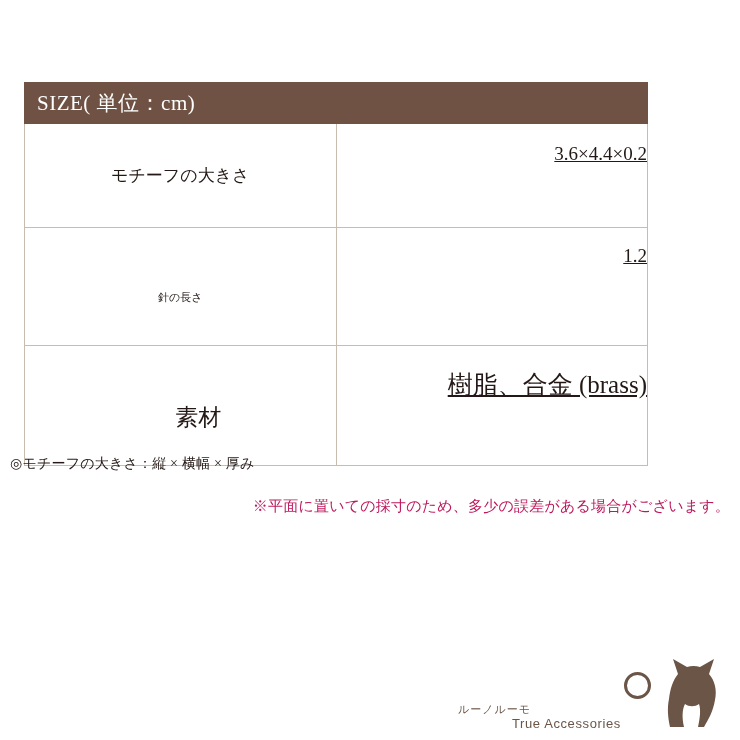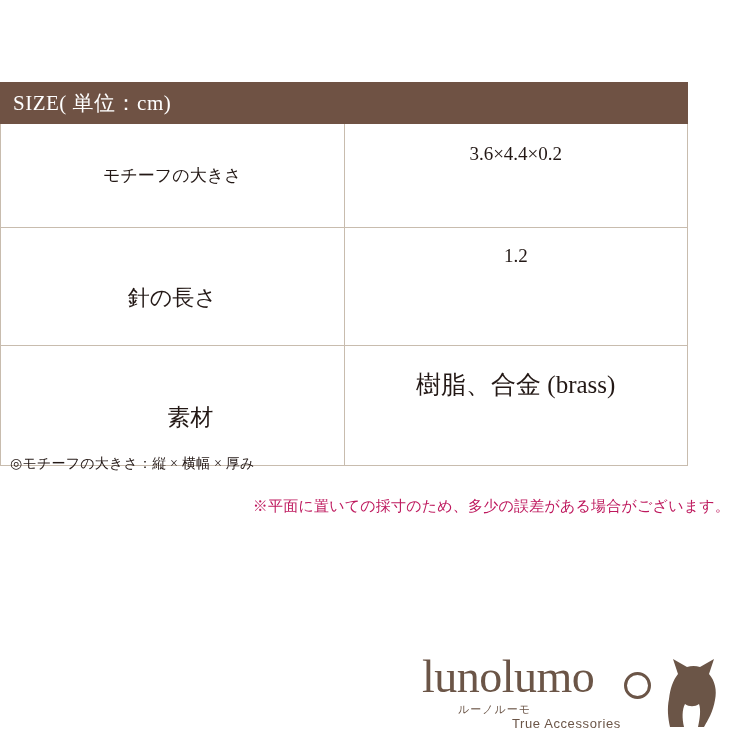--- a/index.html
+++ b/index.html
@@ -18,23 +18,23 @@
   .page {
     position: relative;
     width: 740px;
     height: 740px;
     box-sizing: border-box;
   }
 
   
   .size-table {
     position: absolute;
-    left: 0;
+    left: 24px;
     top: 82px;
-    width: 688px;
+    width: 624px;
     border-collapse: collapse;
     table-layout: fixed;
   }
   .size-table td, .size-table th {
     border: 1px solid #c8bcae;
     padding: 0;
     vertical-align: middle;
   }
   .header-row th {
     background: #6f5244;
@@ -49,32 +49,33 @@
   }
   .row-label {
     width: 212px;
     text-align: center;
     font-size: 18px;
     color: #231815;
     padding: 10px 6px;
     margin-left: 32px;
   }
   .row-value {
-    text-align: center;
+    text-align: right;
     font-size: 19px;
     color: #231815;
     padding: 10px 0 10px 20px;
     vertical-align: top;
+    text-decoration: underline;
   }
   tr.r1 td { height: 84px; }
   tr.r2 td { height: 95px; }
   tr.r3 td { height: 95px; }
   tr.r1 .row-label { font-size: 17px; vertical-align: middle; }
   tr.r1 .row-value { vertical-align: top; padding-top: 19px; }
-  tr.r2 .row-label { font-size: 22px; vertical-align: middle; padding-top: 22px; }
+  tr.r2 .row-label { font-size: 11px; vertical-align: middle; padding-top: 22px; }
   tr.r2 .row-value { vertical-align: top; padding-top: 17px; }
   tr.r3 .row-label { font-size: 23px; vertical-align: middle; padding-top: 24px; padding-left: 36px; }
   tr.r3 .row-value { vertical-align: top; padding-top: 22px; font-size: 25px; }
 
   
   .note-1 {
     position: absolute;
     left: 10px;
     top: 455px;
     font-size: 14px;
@@ -165,21 +166,20 @@
       <td class="row-label">素材</td>
       <td class="row-value">樹脂、合金 (brass)</td>
     </tr>
   </tbody>
     </table>
 
   <div class="note-1">◎モチーフの大きさ：縦 × 横幅 × 厚み</div>
   <div class="note-2">※平面に置いての採寸のため、多少の誤差がある場合がございます。</div>
 
   <div class="logo-block">
-    <div class="logo-word">lunolumo</div>
     <div class="logo-dot"></div>
     <div class="logo-sub-jp">ルーノルーモ</div>
     <div class="logo-sub-en">True Accessories</div>
     <svg class="cat-icon" viewBox="0 0 62 70">
       <path fill="#6b5547" d="M18 16 L13 1 L27 9 C31 7.5 36 7.5 40 9 L54 1 L49 16 C55 23 57 32 55 42 C53 54 48 62 44 69 L38 69 C40 60 41 52 39 46 C35 49 29 49 25 46 C22 52 22 60 24 69 L10 69 C8 60 7 50 9 41 C10 31 13 22 18 16 Z"></path>
     </svg>
   </div>
 
 </div>
 

